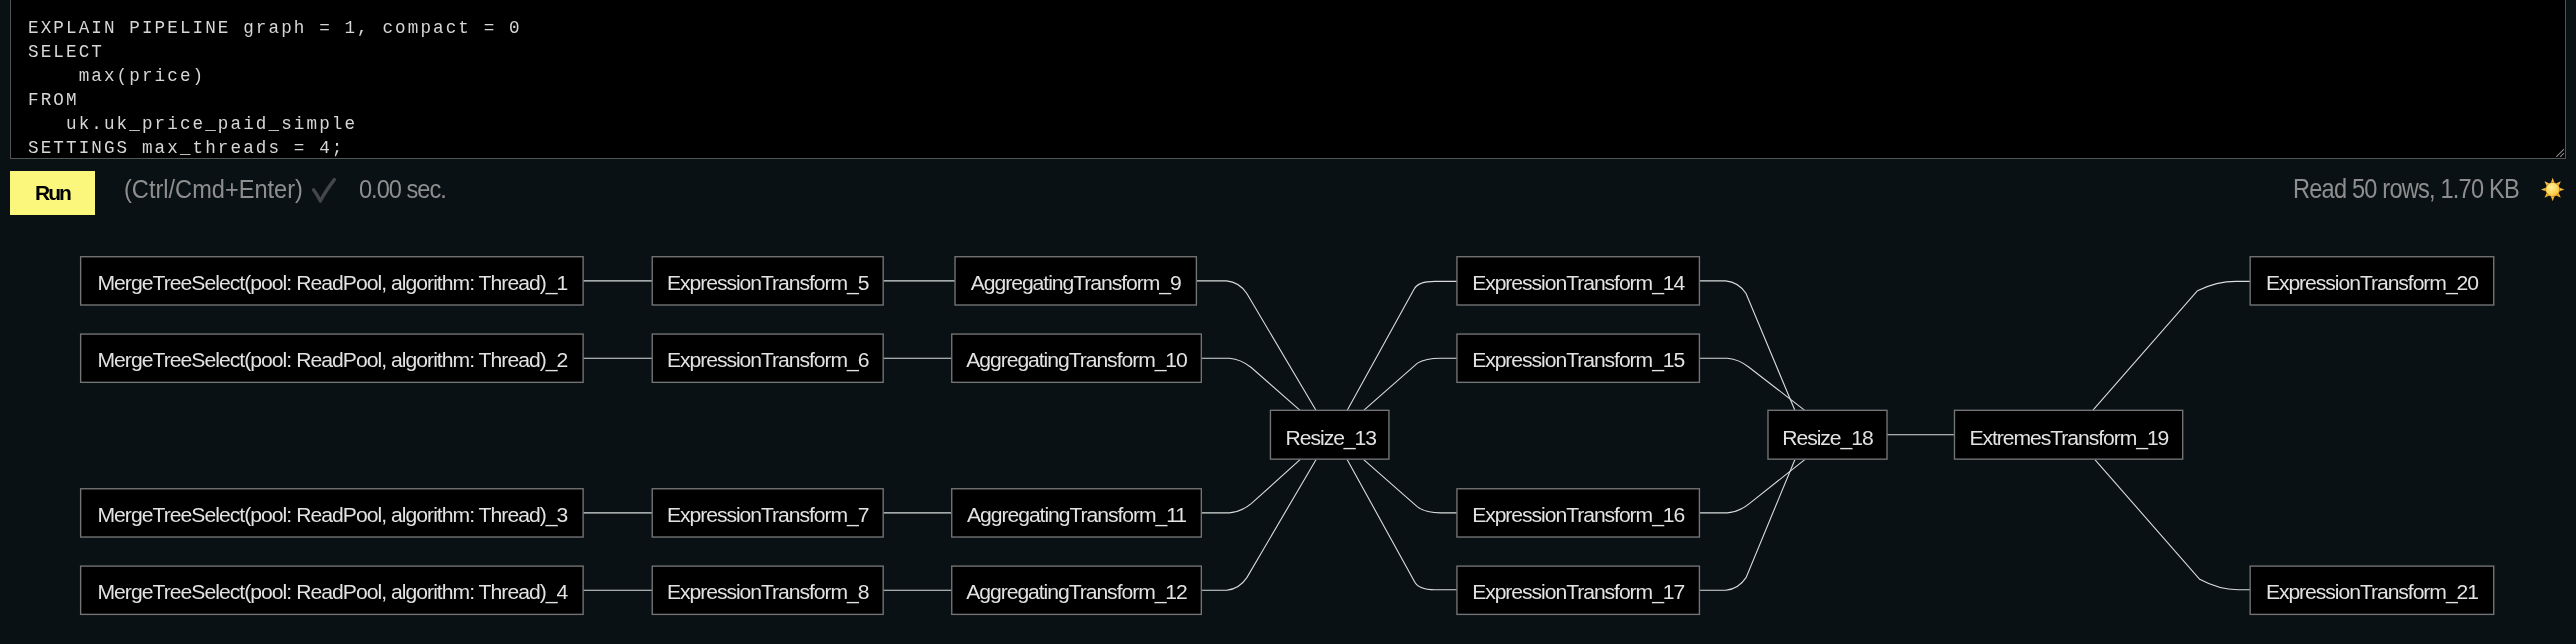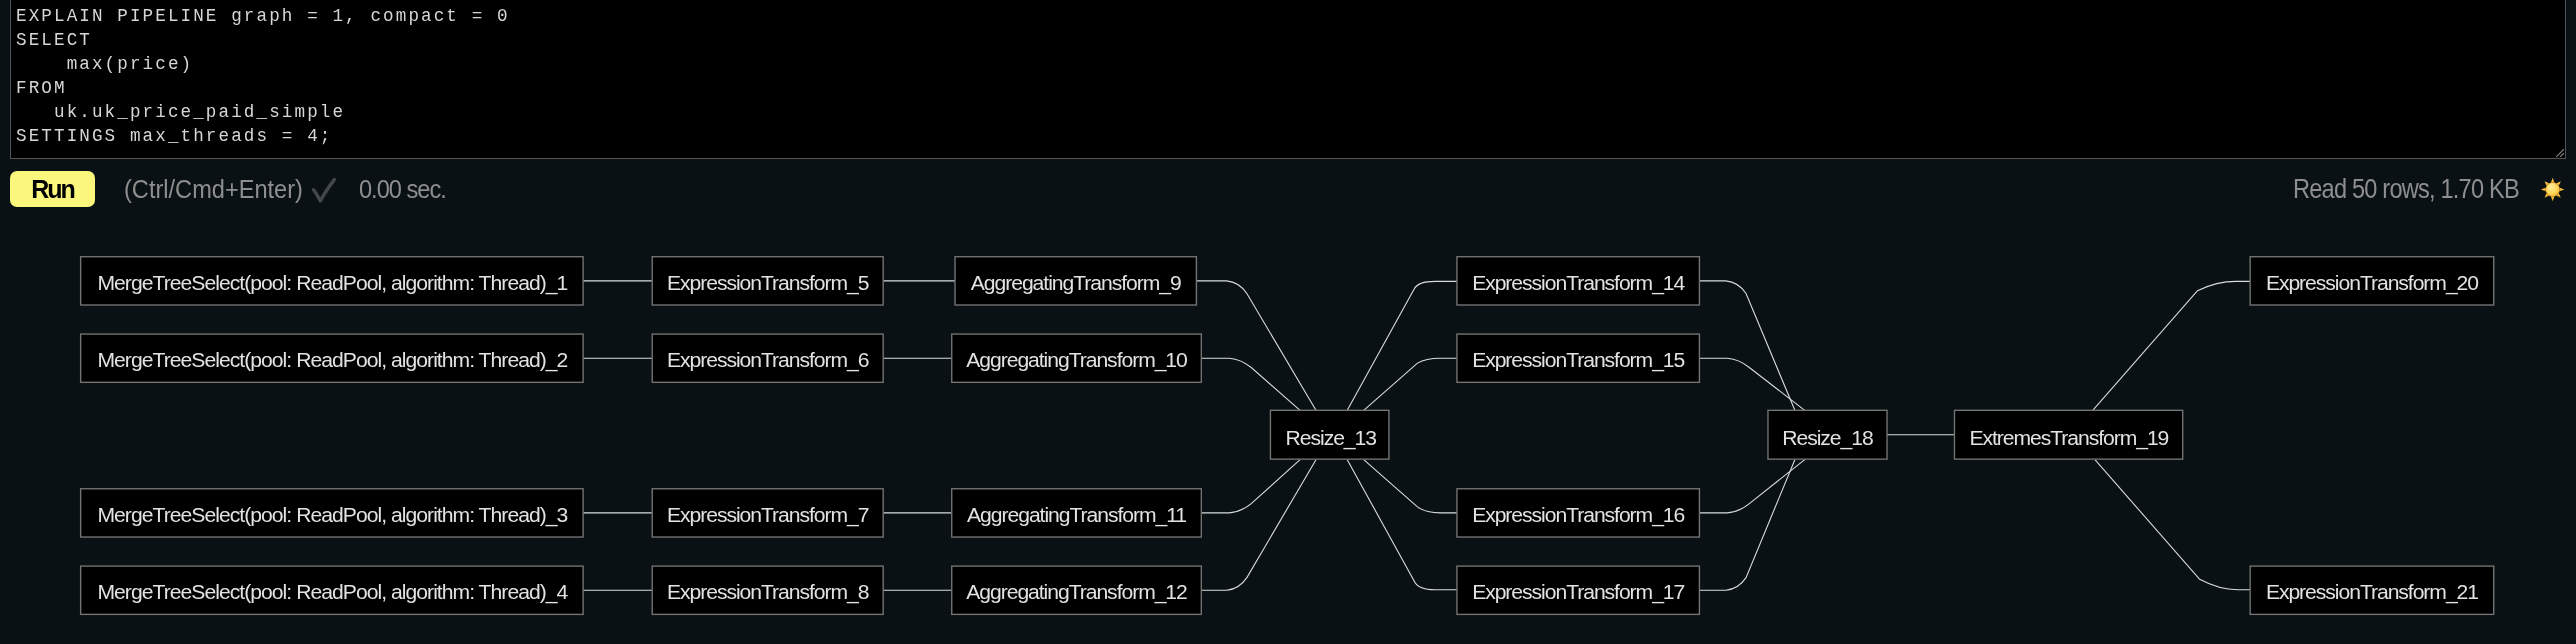--- a/index.html
+++ b/index.html
@@ -1,20 +1,20 @@
 <!DOCTYPE html>
 <html style="font-size:8.8px"><head>
 <meta charset="utf-8">
 <style>
   html,body{margin:0;padding:0}
   body{width:2576px;height:644px;background:#0A1115;font-family:"Liberation Sans",sans-serif;position:relative;overflow:hidden}
   #ta{position:absolute;left:10px;top:-2.2px;width:2556px;height:161px;box-sizing:border-box;background:#000;border:1.1px solid #545454}
-  #ta pre{margin:0;padding:5px 0 0 5px;font-family:"Liberation Mono",monospace;font-size:17.6px;line-height:24px;letter-spacing:2.1px;color:#D6D6D6}
+  #ta pre{margin:12px;padding:5px 0 0 5px;font-family:"Liberation Mono",monospace;font-size:17.6px;line-height:24px;letter-spacing:2.1px;color:#D6D6D6}
   .gray{position:absolute;color:#8E8E8E;font-size:23.6px;line-height:1;white-space:pre;transform-origin:0 0}
-  #run{position:absolute;left:10px;top:171px;width:85px;height:36px;background:#FAF77C;color:#000;font-weight:bold;font-size:25px;letter-spacing:-2px;display:flex;align-items:center;justify-content:center;border-radius:7px}
+  #run{position:absolute;left:10px;top:171px;width:85px;height:44px;background:#FAF77C;color:#000;font-weight:bold;font-size:21px;letter-spacing:-2px;display:flex;align-items:center;justify-content:center;border-radius:0}
   svg{position:absolute;left:0;top:0}
   text{font-family:"Liberation Sans",sans-serif;font-size:38.5px;letter-spacing:-1.9px;fill:#E2E2E2}
   text.mt{letter-spacing:-1.75px}
 </style>
 </head>
 <body>
 <div id="ta">
     <pre>EXPLAIN PIPELINE graph = 1, compact = 0
 SELECT
     max(price)

